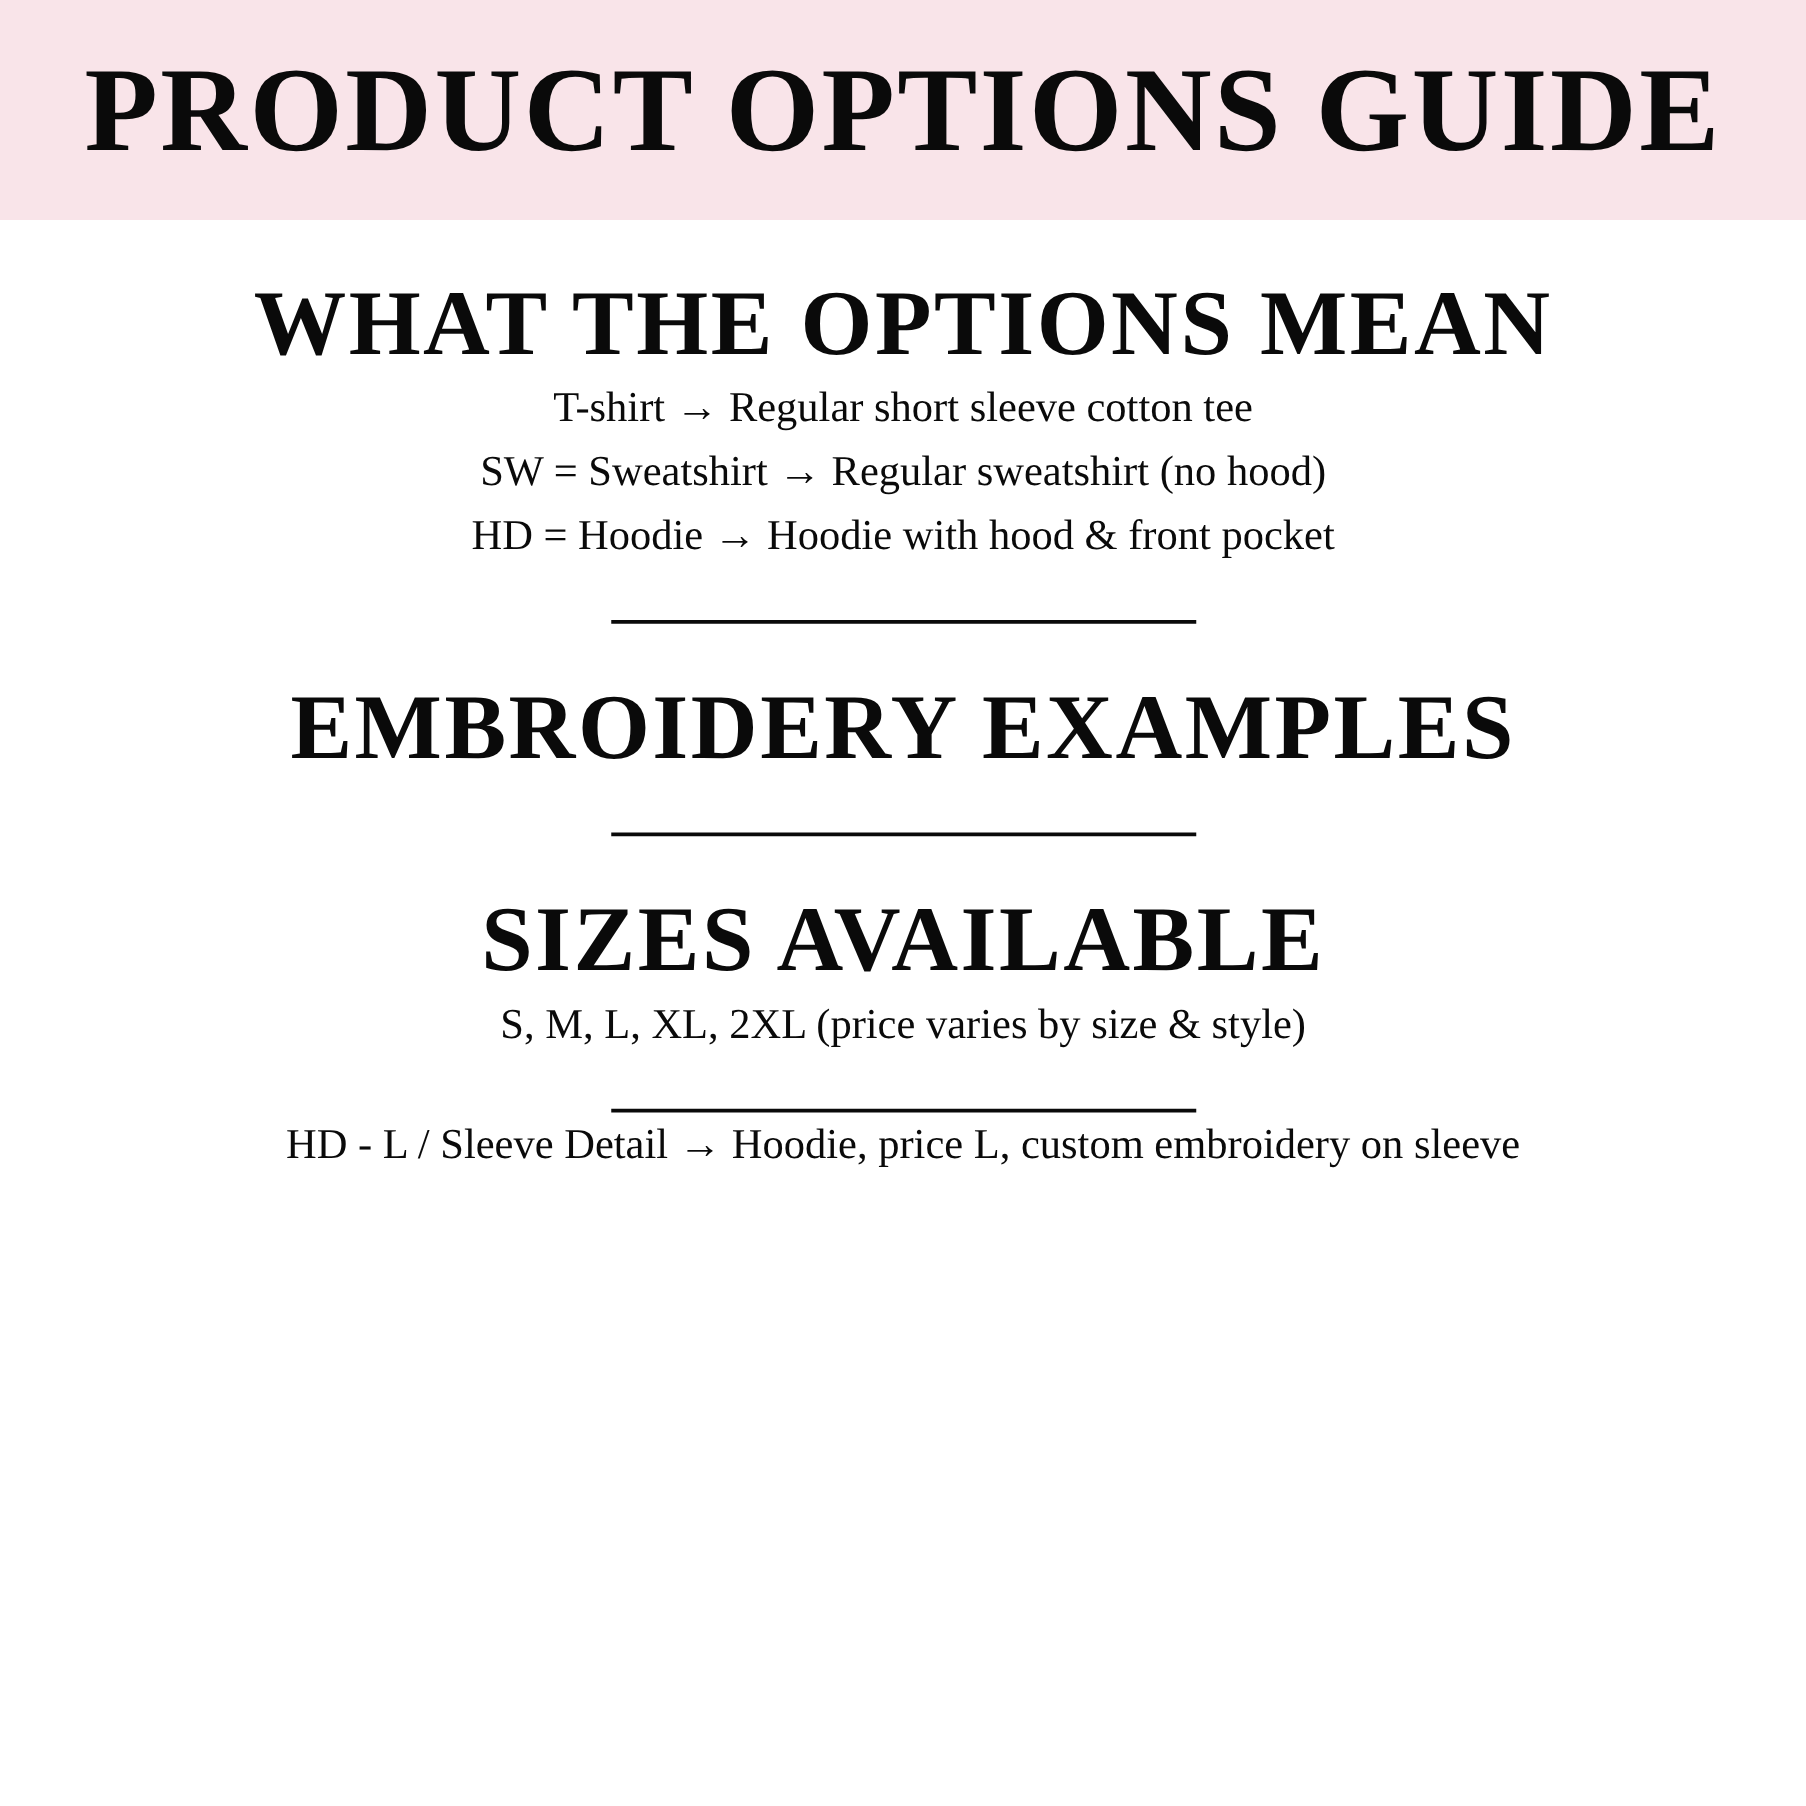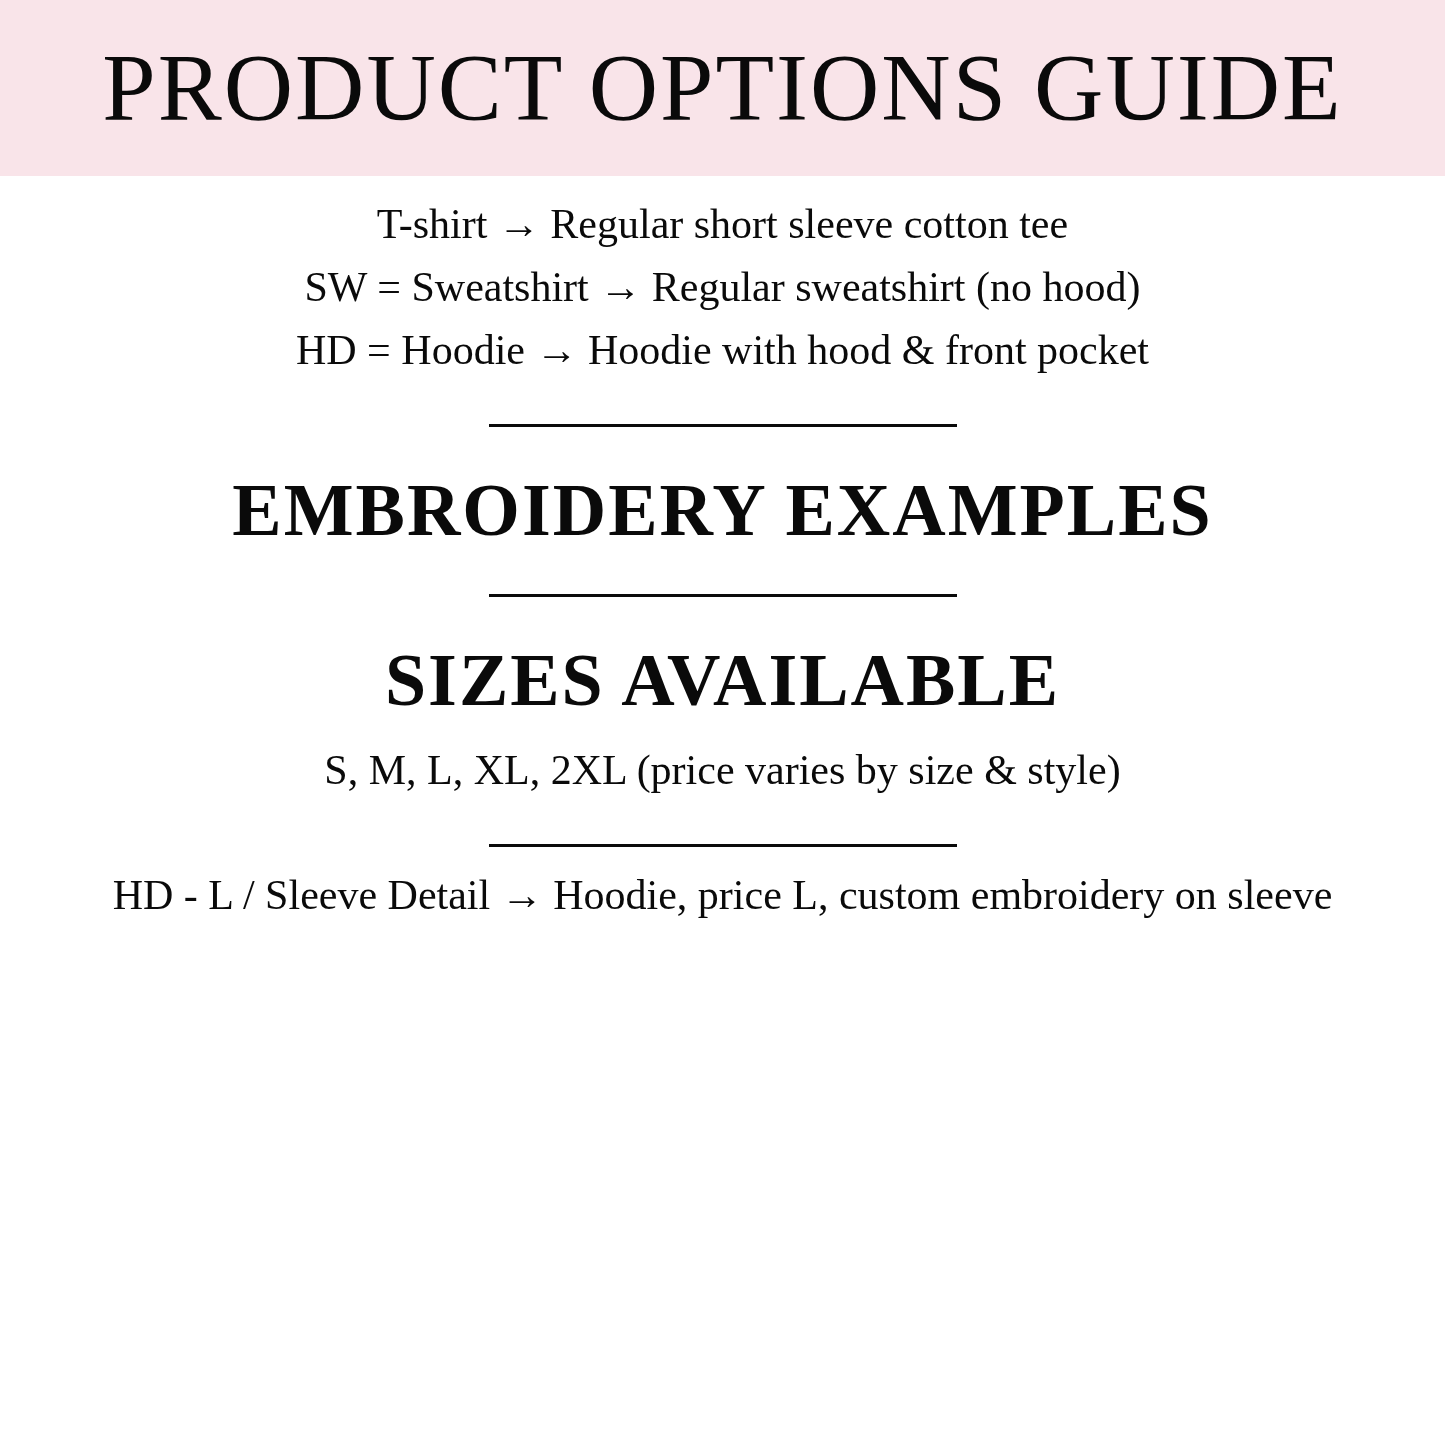--- a/index.html
+++ b/index.html
@@ -14,41 +14,41 @@
   .banner {
     width: 100%;
     height: 176px;
     background: #f9e4e9;
     display: flex;
     align-items: center;
     justify-content: center;
   }
   .banner-title {
     font-size: 96px;
-    font-weight: 400;
+    font-weight: 700;
     letter-spacing: 2px;
     line-height: 1;
     white-space: nowrap;
     color: #0a0a0a;
   }
   .content {
     width: 100%;
     text-align: center;
   }
   .section-heading {
     margin: 42px 0 0 0;
     font-size: 74px;
     font-weight: 700;
     line-height: 1.12;
     letter-spacing: 2px;
     white-space: nowrap;
   }
   .section-lines {
-    margin-top: 17px;
-    font-size: 42px;
+    margin-top: 0;
+    font-size: 34px;
     line-height: 1.5;
   }
   .section-line {
     white-space: nowrap;
   }
   .divider {
     width: 468px;
     height: 3px;
     background: #0a0a0a;
     border: none;
@@ -58,20 +58,21 @@
 </head>
 <body style="color: rgb(10, 10, 10); background: rgb(255, 255, 255);">
 
 <header class="banner" style="background: rgb(249, 228, 233);">
   <h1 class="banner-title">PRODUCT OPTIONS GUIDE</h1>
 </header>
 
 <main class="content">
 
   <section>
+    <h2 class="section-heading">WHAT THE OPTIONS MEAN</h2>
     <div class="section-lines">
       <div class="section-line">T-shirt → Regular short sleeve cotton tee</div>
       <div class="section-line">SW = Sweatshirt → Regular sweatshirt (no hood)</div>
       <div class="section-line">HD = Hoodie → Hoodie with hood &amp; front pocket</div>
     </div>
   </section>
 
   <hr class="divider">
 
   <section>

